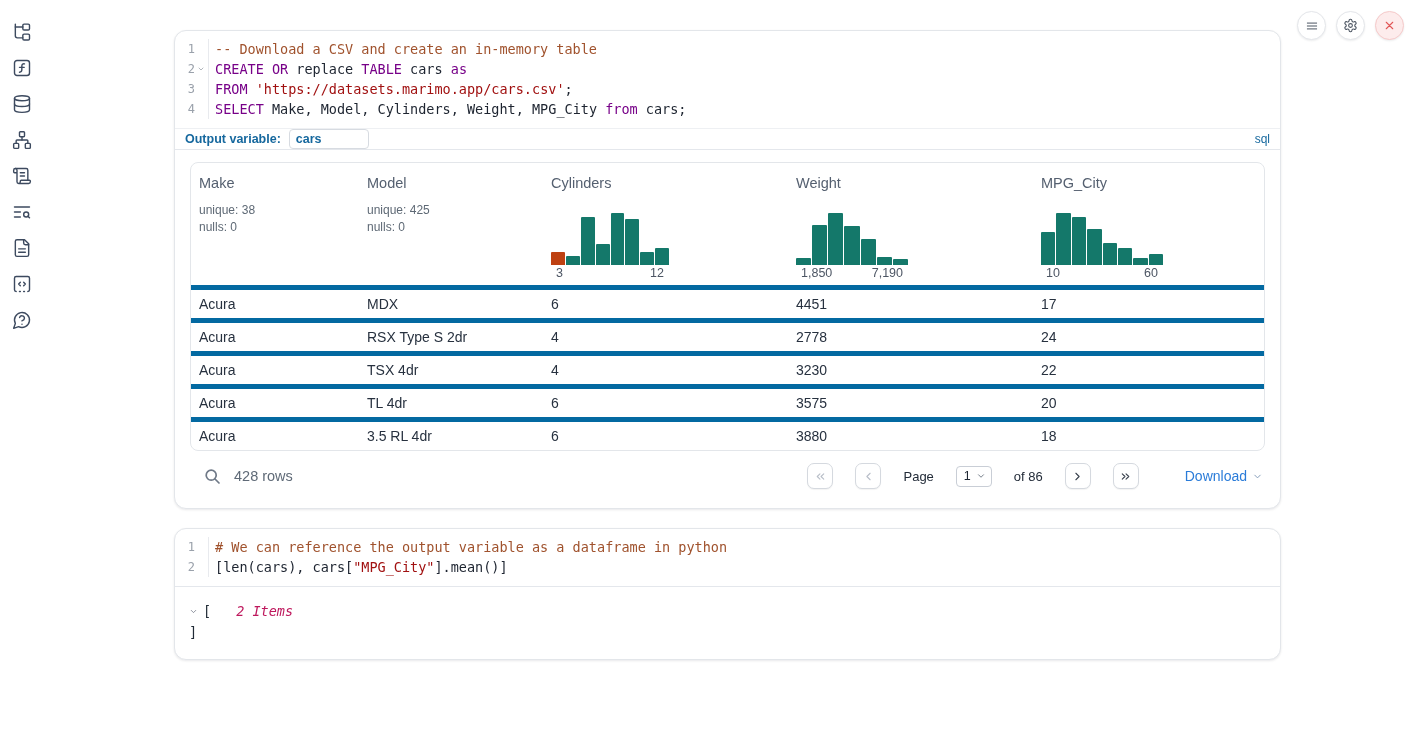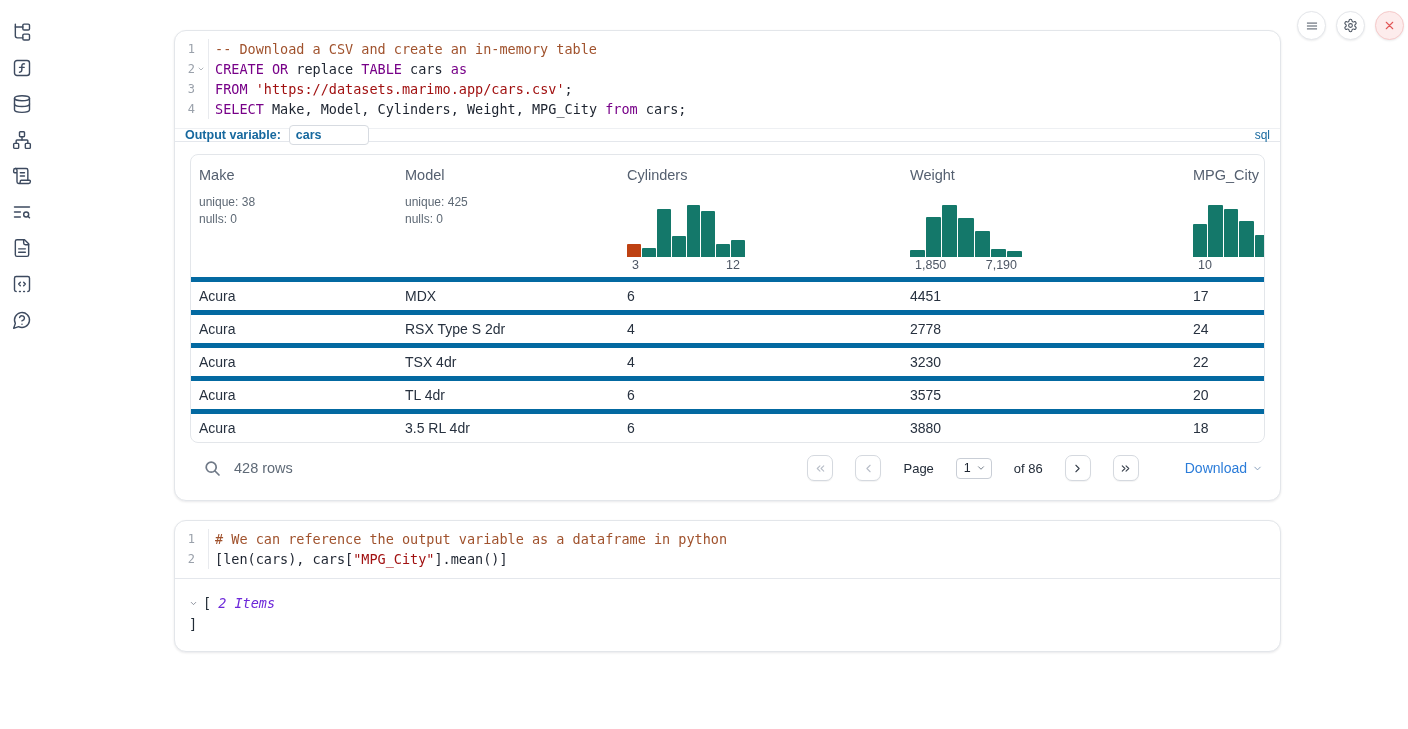--- a/index.html
+++ b/index.html
@@ -32,32 +32,32 @@
   .lnum { width: 20px; text-align: right; color: #9aa1ab; font-size: 12px; flex: none; }
   .fold { width: 11px; flex: none; display: flex; align-items: center; justify-content: center; }
   .fold svg { stroke: #8b929c; fill: none; stroke-width: 2; stroke-linecap: round; stroke-linejoin: round; }
   .code-text { border-left: 1px solid #e8eaee; margin-left: 2px; padding-left: 6px;
     white-space: pre; color: #1d2430; flex: 1; }
   .tok-kw { color: #770088; }
   .tok-str { color: #a11111; }
   .tok-com { color: #a0522d; }
 
   
-  .sql-footer { display: flex; align-items: center; height: 14px; padding: 0 10px;
+  .sql-footer { display: flex; align-items: center; height: 22px; padding: 0 10px;
     border-top: 1px solid #eef0f3; border-bottom: 1px solid #e4e7ec; }
   .outvar-label { font-size: 12.5px; font-weight: bold; color: #16689e; }
   .outvar-input { width: 80px; height: 20px; margin-left: 8px; border: 1px solid #d7dbe1;
     border-radius: 4px; padding: 0 6px; outline: none;
     font-family: "Liberation Sans", sans-serif; font-size: 12.5px; font-weight: bold; color: #16689e; }
   .lang-badge { margin-left: auto; font-size: 12px; font-weight: normal; color: #16689e; }
 
   
   .output-area { padding: 12px 15px 15px; }
   .table-card { border: 1px solid #e3e6ea; border-radius: 8px; overflow: hidden; }
-  .tgrid { display: grid; grid-template-columns: 168px 184px 245px 245px 1fr; padding-left: 8px; gap: 38px; }
+  .tgrid { display: grid; grid-template-columns: 168px 184px 245px 245px 1fr; padding-left: 8px; }
   .thead { height: 122px; }
   .th { display: flex; flex-direction: column; padding-top: 12px; cursor: pointer; }
   .th-name { font-size: 14.5px; color: #556070; }
   .th-stats { margin-top: 11px; font-size: 12px; color: #5e6975; line-height: 16.5px; }
   .hist { margin-top: auto; margin-bottom: 5px; }
   .hist-bars { display: flex; align-items: flex-end; gap: 1px; height: 52px; }
   .hist-bars .bar { flex: 1; background: #14786a; border-radius: 1px 1px 0 0; }
   .hist-labels { display: flex; justify-content: space-between; font-size: 12.5px; color: #4d5664; padding: 1px 5px 0; }
   .th:nth-child(3) .hist { width: 118px; }
   .th:nth-child(4) .hist { width: 112px; }
@@ -81,21 +81,21 @@
   .download { display: flex; align-items: center; gap: 5px; margin-left: 24px;
     color: #2b7cd9; font-size: 14px; cursor: pointer; }
   .download svg { stroke: #7d96b5; }
 
   
   .tree { padding: 13px 16px 16px 14px; border-top: 1px solid #e4e7ec;
     font-family: "DejaVu Sans Mono", monospace; font-size: 13.5px; color: #212b36; }
   .tree-head { display: flex; align-items: center; line-height: 22px; }
   .tree-head .chev { display: flex; margin-right: 5px; cursor: pointer; }
   .tree-head .chev svg { stroke: #6b7280; fill: none; stroke-width: 2; stroke-linecap: round; stroke-linejoin: round; }
-  .items-label { font-style: italic; color: #6d28d9; margin-left: 7px; }
+  .items-label { font-style: italic; color: #be185d; margin-left: 25px; }
   .tree-items { margin-left: 17px; border-left: 1px solid #e6e8ec; padding-left: 12px; }
   .tree-item { line-height: 23px; }
   .idx { color: #7d81dd; }
   .val { margin-left: 8px; }
   .tree-close { line-height: 21px; }
 </style>
 </head>
 <body>
 
 <aside class="sidebar">

